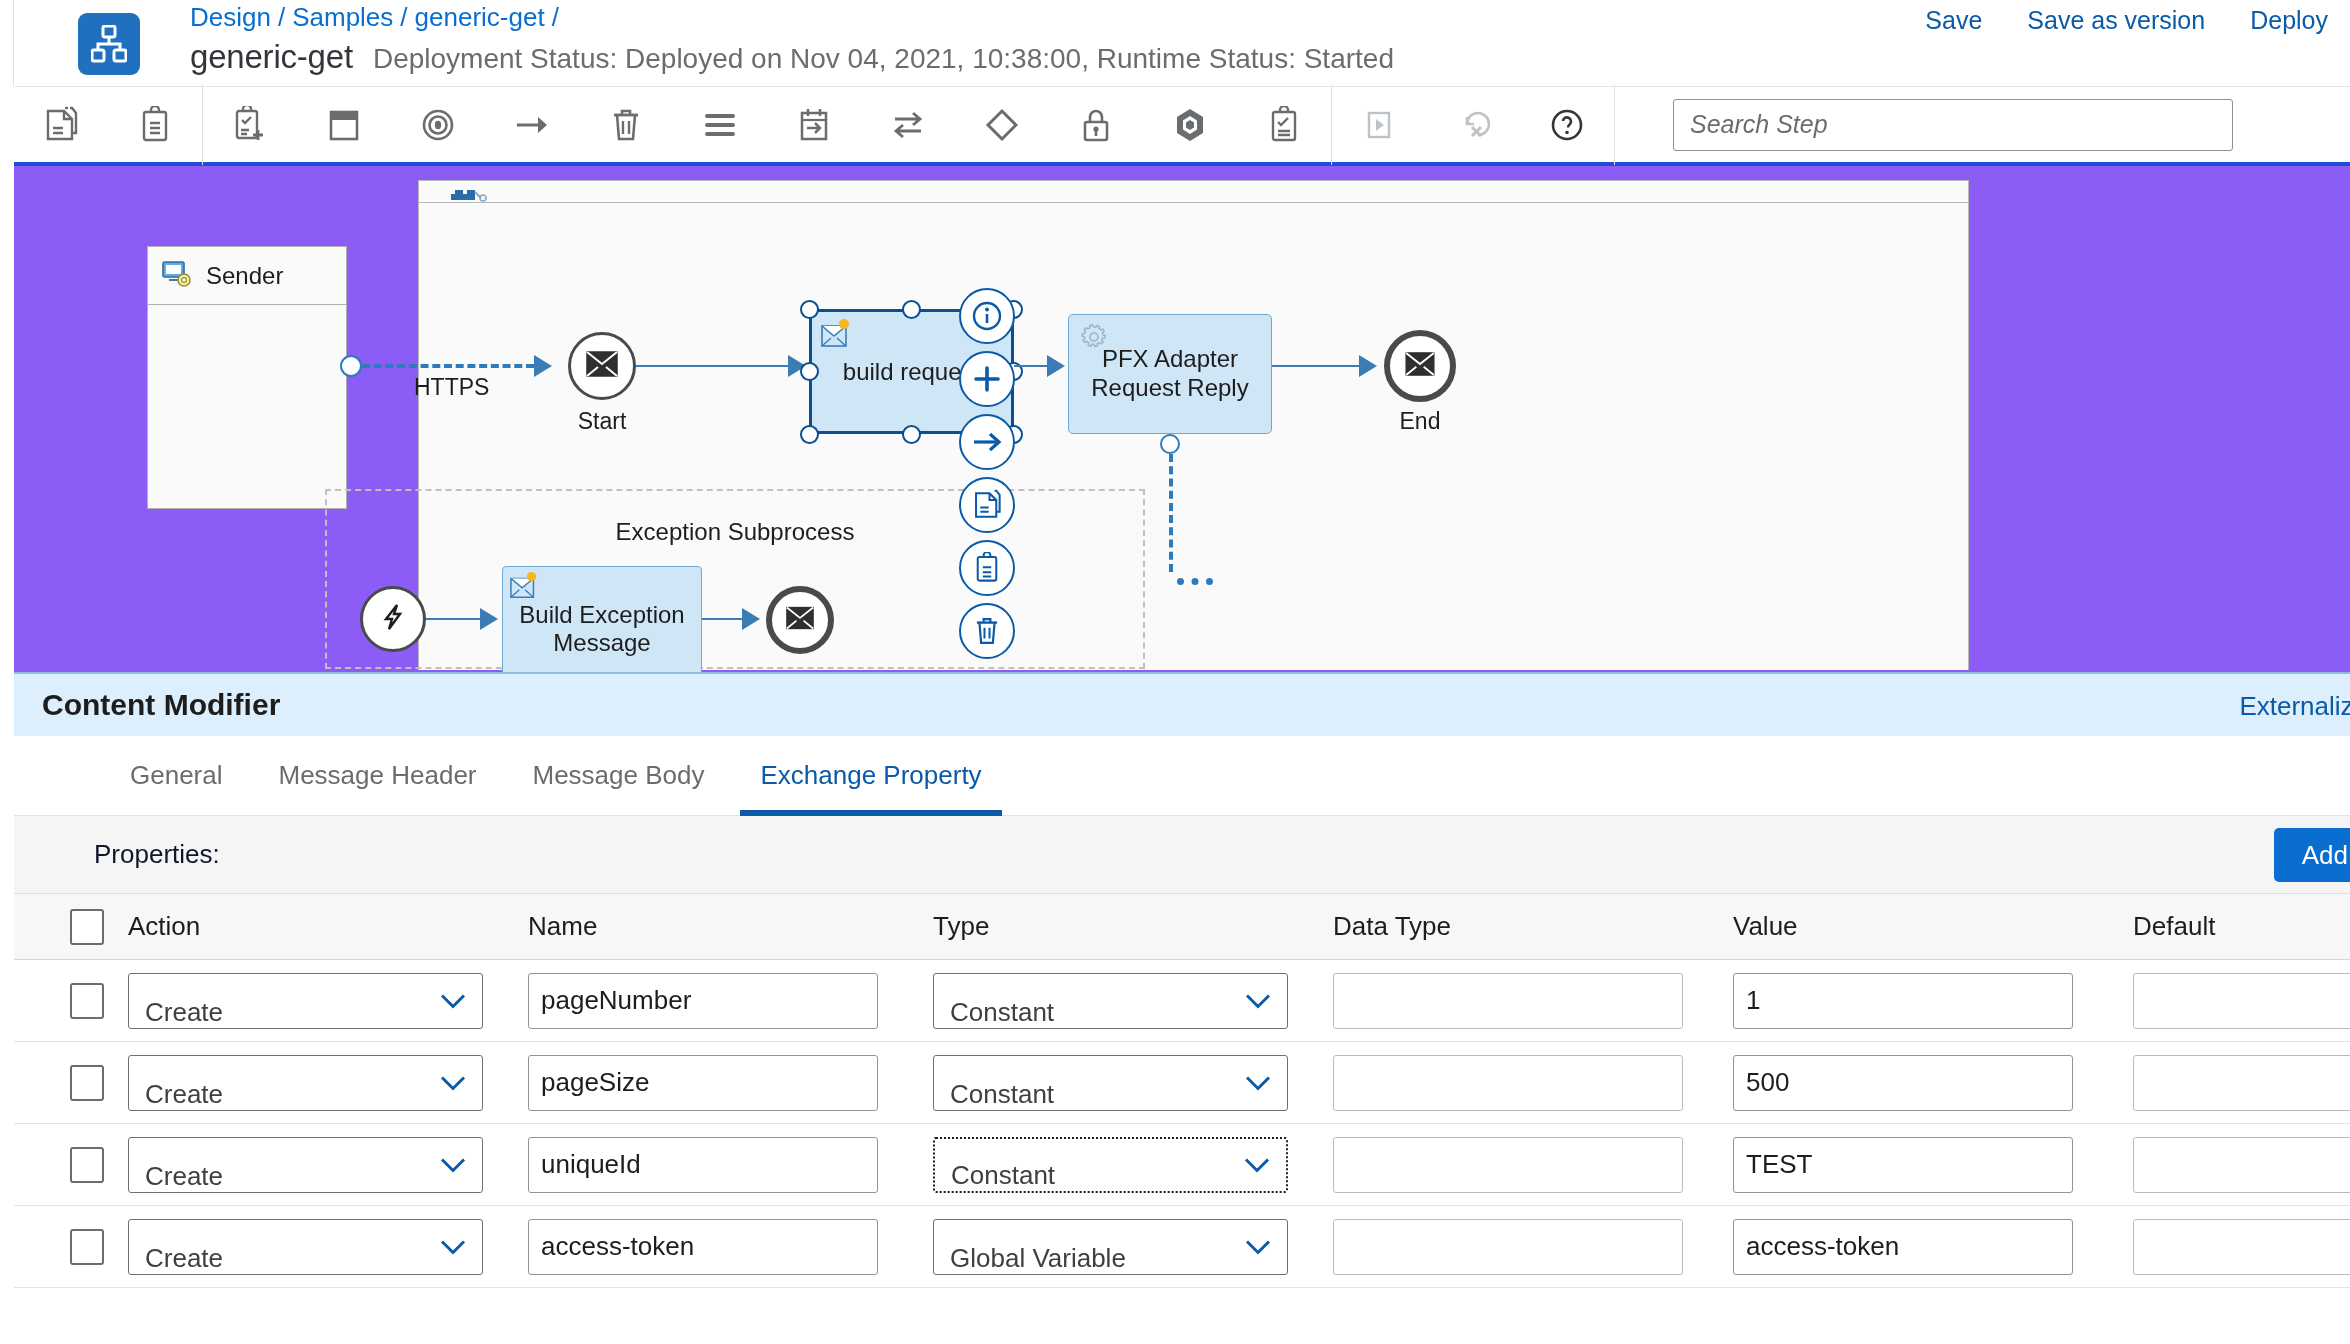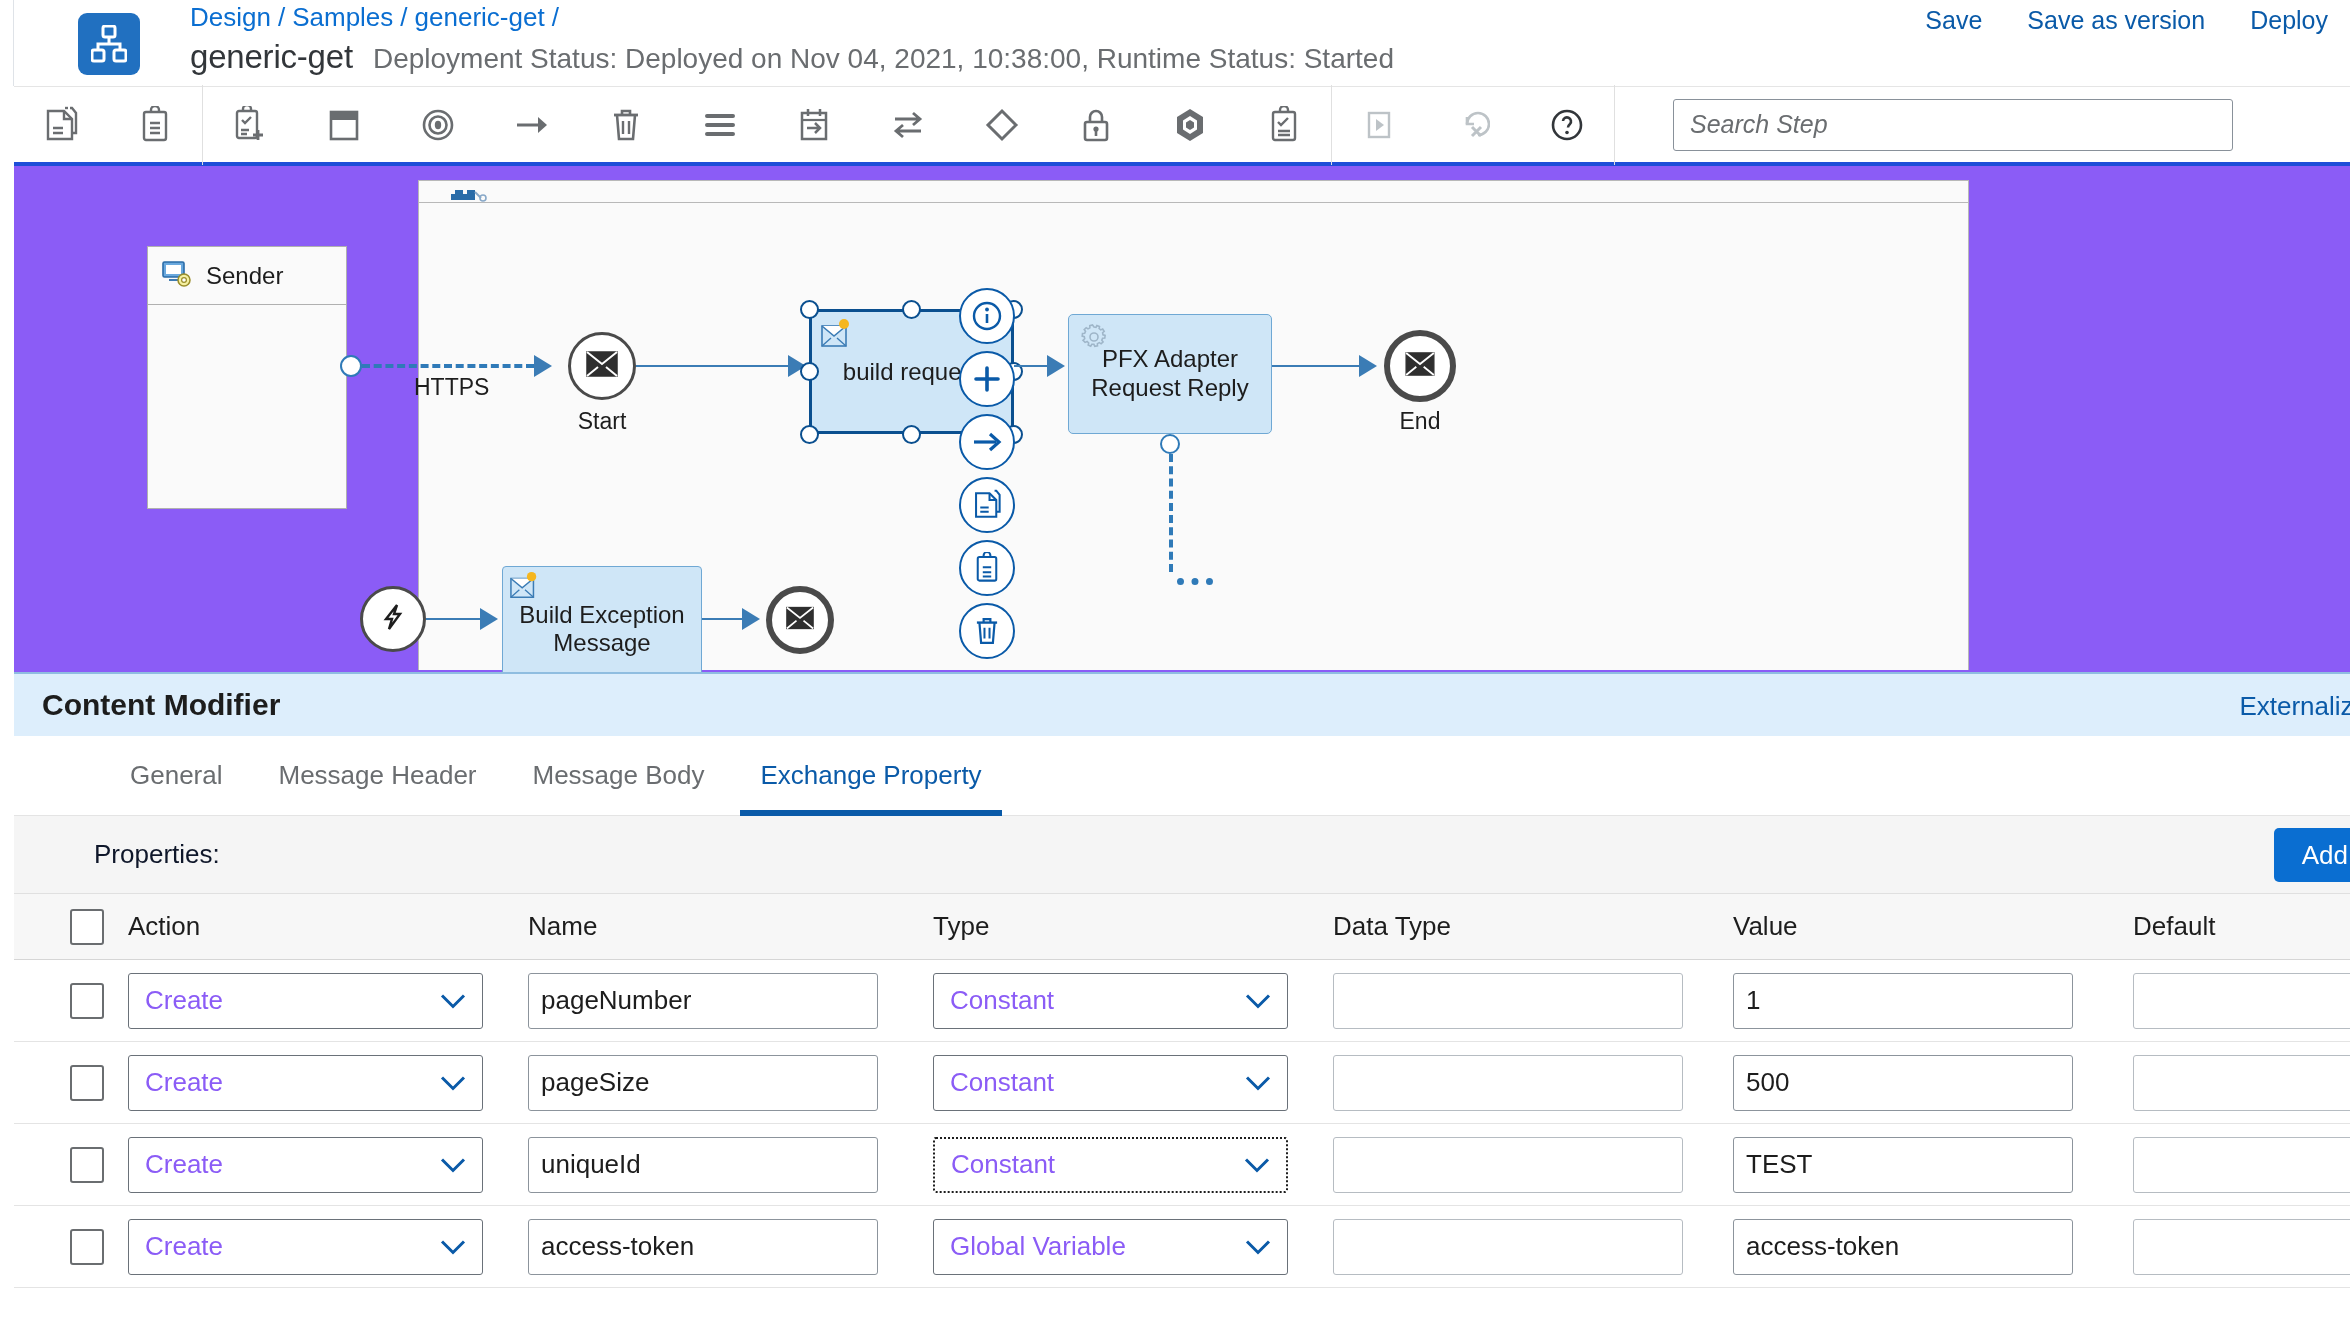--- a/index.html
+++ b/index.html
@@ -233,22 +233,22 @@
     border-bottom: 1px solid #e4e4e4; padding-left: 56px;
     background: #ffffff;
   }
   .chk {
     width: 34px; height: 36px; border: 2px solid #6a6d70; border-radius: 3px;
     background: #ffffff; cursor: pointer;
   }
   .sel-ctl {
     position: relative; width: 355px; height: 56px;
     border: 1px solid #6a7179; border-radius: 3px; background: #ffffff;
-    display: flex; align-items: center; padding: 0 16px;
-    font-size: 26px; color: #8b5cf6; cursor: pointer;
+    display: flex; align-items: flex-end; padding: 0 16px;
+    font-size: 26px; color: #404040; cursor: pointer;
   }
   .sel-ctl.focused { border: 2px dotted #1d1d1d; }
   .sel-ctl .chev {
     position: absolute; right: 16px; top: 50%; transform: translateY(-50%);
   }
   .txt-ctl {
     width: 350px; height: 56px;
     border: 1px solid #8c949c; border-radius: 3px; background: #ffffff;
     padding: 0 12px; font-size: 26px; color: #1d1d1d;
     font-family: "Liberation Sans", sans-serif; outline: none;
@@ -525,20 +525,23 @@
           <path d="M1 1l15 12L31 1M1 25l11-9M31 25l-11-9" fill="none" stroke="#ffffff" stroke-width="2"></path>
         </svg>
       </span>
     </div>
     <div class="node-label" style="position:absolute;left:1342px;top:242px;width:128px;">End</div>
 
     <div class="dashed-v" style="position:absolute;left:1146px;top:268px;width:20px;height:20px;border:2px solid #2f7ab8;border-radius:50%;background:#fff;border-left-style:solid;"></div>
     <div class="dashed-v" style="left:1155px;top:288px;height:118px;"></div>
     <div style="position:absolute;left:1163px;top:412px;width:36px;height:0;border-top:7px dotted #2f7ab8;"></div>
 
+    <div class="exc-subprocess">
+      <div class="exc-title">Exception Subprocess</div>
+    </div>
 
     <div class="evt-circle" style="left:346px;top:420px;width:66px;height:66px;border:3px solid #4a4a4a;">
       <span>
         <svg width="30" height="30" viewBox="0 0 30 30">
             <path d="M19 3L8 17h6L11 27l11-15h-6z" fill="none" stroke="#1d1d1d" stroke-width="2.4"></path>
           </svg>
       </span>
     </div>
     <div class="flow-line" style="left:412px;top:452px;width:54px;"></div>
     <div class="arrow-head" style="left:466px;top:442px;"></div>

